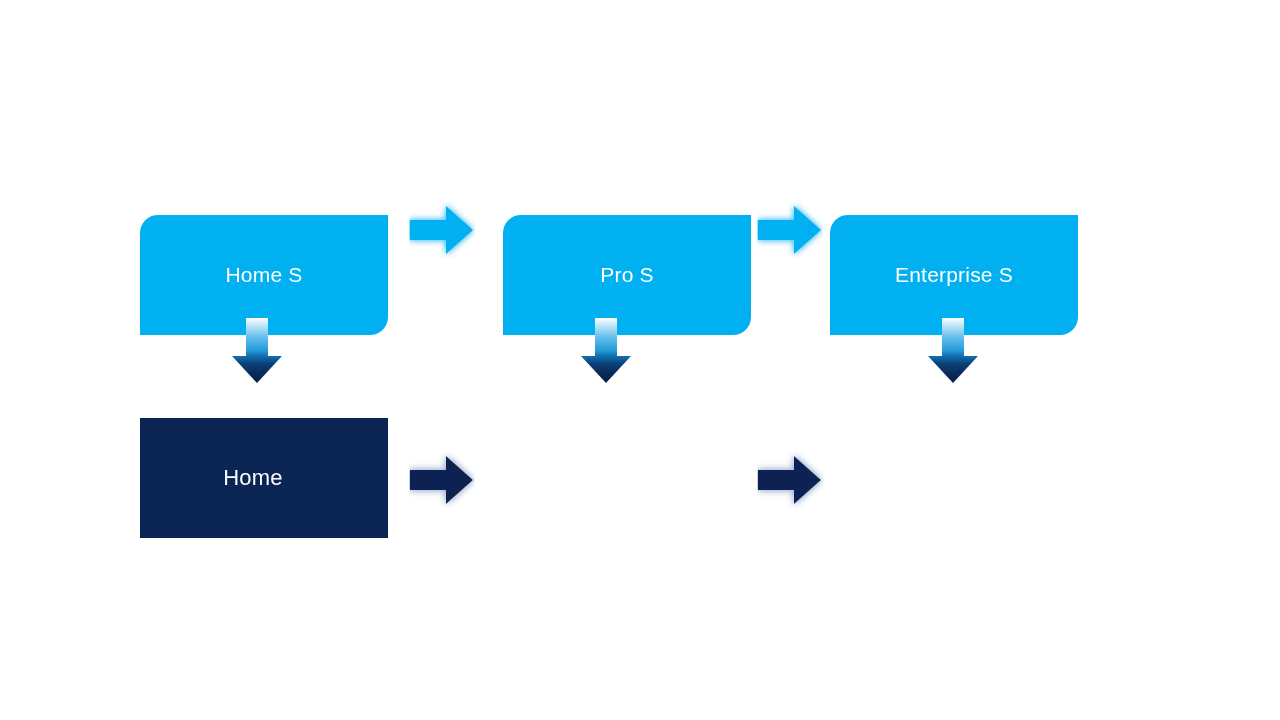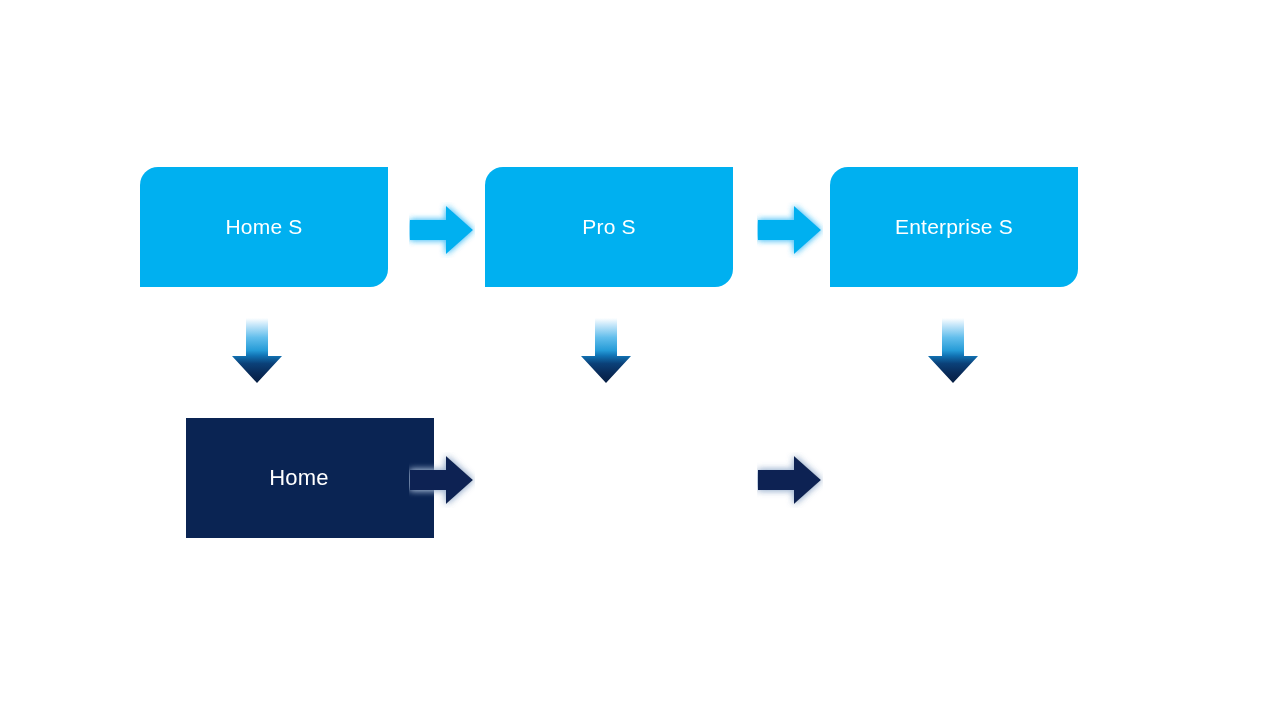--- a/index.html
+++ b/index.html
@@ -25,32 +25,33 @@
     display: flex;
     align-items: center;
     justify-content: center;
     color: var(--label-color);
   }
   .node-top {
     background: var(--light-blue);
     border-radius: 18px 0 18px 0;
     font-size: 21px;
     letter-spacing: 0.2px;
+    margin-top: 48px;
   }
   .node-bottom {
     background: var(--dark-navy);
     font-size: 22px;
     letter-spacing: 0.2px;
   }
   .node-bottom .node-label { padding-right: 22px; }
   .arrow { position: absolute; line-height: 0; }
   .row1 { top: 167px; }
-  .row2 { top: 418px; margin-left: 46px; }
+  .row2 { top: 418px; }
   .col1 { left: 140px; }
-  .col2 { left: 485px; }
+  .col2 { left: 503px; }
   .col3 { left: 830px; }
 </style>
 </head>
 <body>
 
 <svg width="0" height="0" style="position:absolute" aria-hidden="true">
   <defs>
     <linearGradient id="down-grad" x1="0" y1="0" x2="0" y2="1">
       <stop offset="0%" stop-color="#FFFFFF"></stop>
       <stop offset="10%" stop-color="#C9E8FA"></stop>

